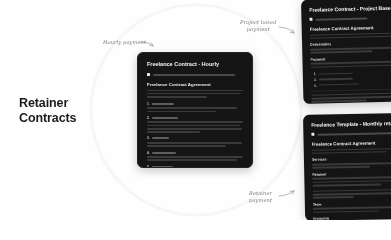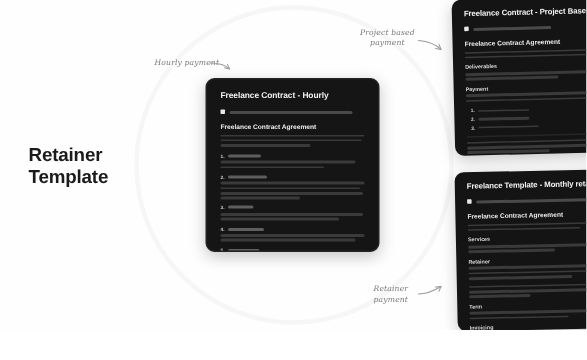--- a/index.html
+++ b/index.html
@@ -217,21 +217,21 @@
 
 <div class="stage">
 
   <svg class="arc-layer" viewBox="0 0 391 220" xmlns="http://www.w3.org/2000/svg" aria-hidden="true">
     <circle cx="196" cy="110" r="105" fill="none" stroke="#f1f1f1" stroke-width="1"></circle>
     <circle cx="196" cy="110" r="105" fill="none" stroke="#f6f6f6" stroke-width="3"></circle>
   </svg>
 
   <div class="headline">
     <span>Retainer</span>
-    <span class="l2">Template</span>
+    <span class="l2">Contracts</span>
   </div>
 
   <div class="note note-hourly">
     <span class="nl">Hourly payment</span>
   </div>
   <svg class="note-arrow" style="left:139px; top:39px; width:18px; height:12px;" viewBox="0 0 18 12" xmlns="http://www.w3.org/2000/svg" aria-hidden="true">
     <path d="M1 3 C7 3, 11 4, 14 7" fill="none" stroke="#9a9a9a" stroke-width="0.7" stroke-linecap="round"></path>
     <path d="M14 7 L10.6 6.2 M14 7 L12.6 3.9" fill="none" stroke="#9a9a9a" stroke-width="0.7" stroke-linecap="round"></path>
   </svg>
 

